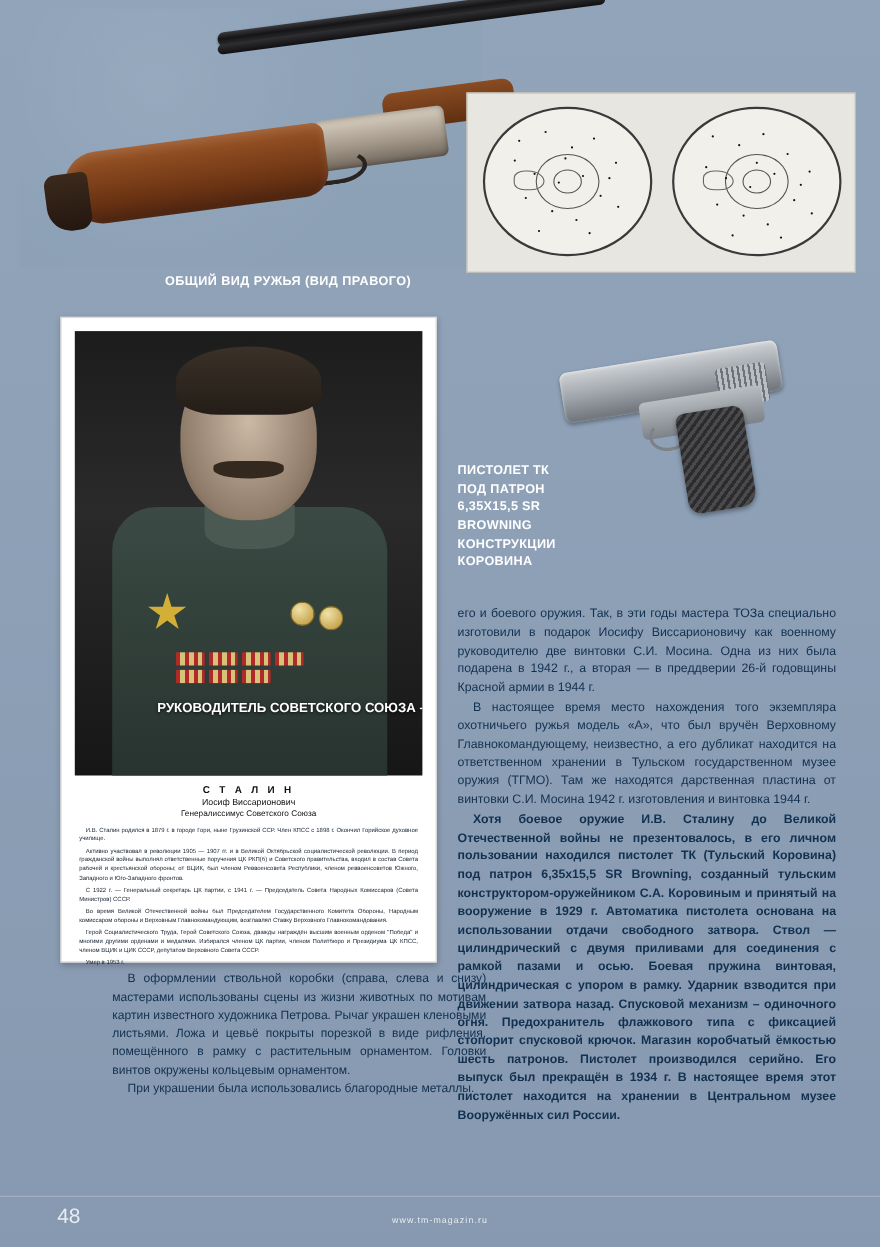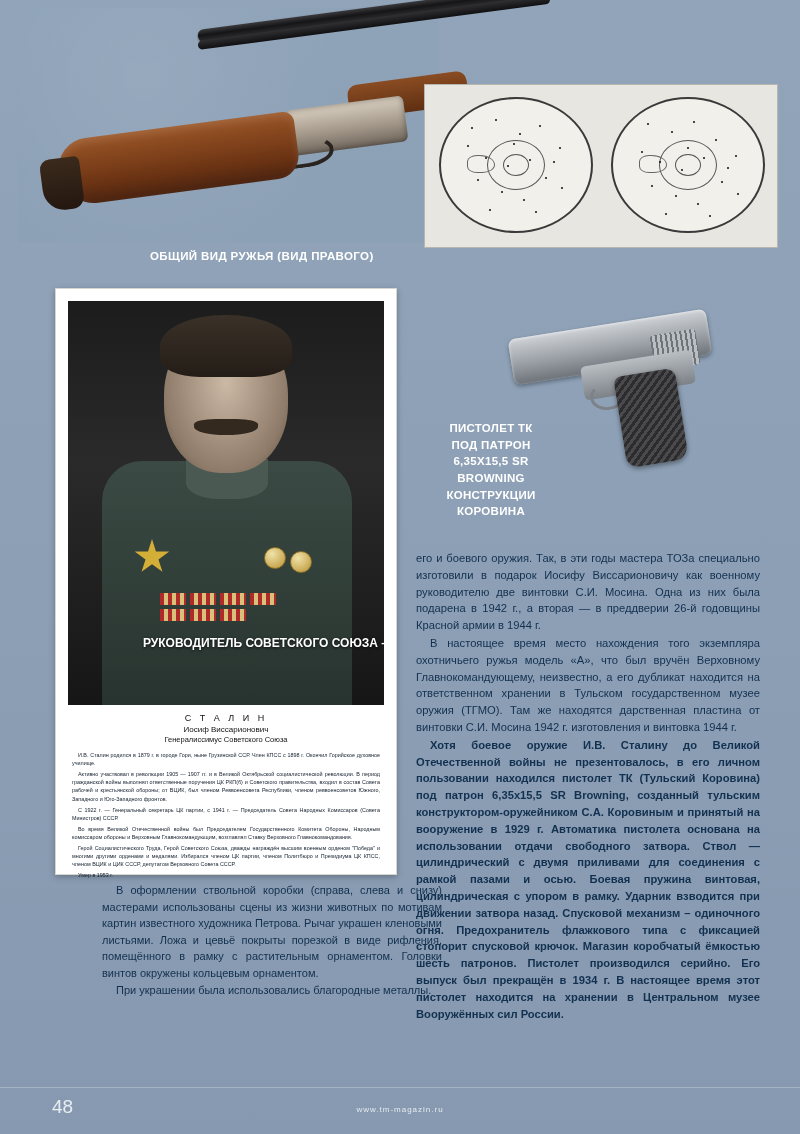--- a/index.html
+++ b/index.html
@@ -122,21 +122,20 @@
   }
   .p-trigger{
     position:absolute;left:120px;top:120px;width:30px;height:22px;
     border:3px solid #7d8288;border-top-color:transparent;border-radius:50%;
     transform:rotate(-9deg);
   }
   .cap-pistol{
     position:absolute;left:416px;top:420px;width:150px;
     font-size:11.5px;font-weight:bold;color:#ffffff;line-height:1.45;
     letter-spacing:.3px;
-    text-align:center;
   }
   
   .stalin-block{
     position:absolute;left:55px;top:288px;width:340px;height:585px;
     background:#ffffff;border:1px solid #d7d5cf;
     box-shadow:0 2px 6px rgba(0,0,0,.25);
   }
   .stalin-photo{
     position:absolute;left:12px;top:12px;width:316px;height:404px;
     background:linear-gradient(180deg,#1c1c1c 0%,#2a2a2a 40%,#161616 100%);
@@ -181,21 +180,21 @@
   .cap-stalin{
     position:absolute;left:12px;top:334px;width:316px;
     font-size:12px;font-weight:bold;color:#fff;text-align:right;
     line-height:1.35;padding-right:8px;box-sizing:border-box;
     text-shadow:0 1px 3px rgba(0,0,0,.8);
   }
   .stalin-name{
     position:absolute;left:12px;top:424px;width:316px;text-align:center;
     color:#111;
   }
-  .stalin-name .n1{font-size:9px;font-weight:normal;letter-spacing:3px;}
+  .stalin-name .n1{font-size:9px;font-weight:bold;letter-spacing:3px;}
   .stalin-name .n2{font-size:8px;margin-top:2px;}
   .stalin-name .n3{font-size:7.5px;margin-top:1px;}
   .stalin-bio{
     position:absolute;left:16px;top:462px;width:308px;
     font-size:5.4px;line-height:1.5;color:#14202e;text-align:justify;
   }
   .stalin-bio p{margin:0 0 3px 0;text-indent:6px;}
   
   .col-left{
     position:absolute;left:55px;top:882px;width:340px;

